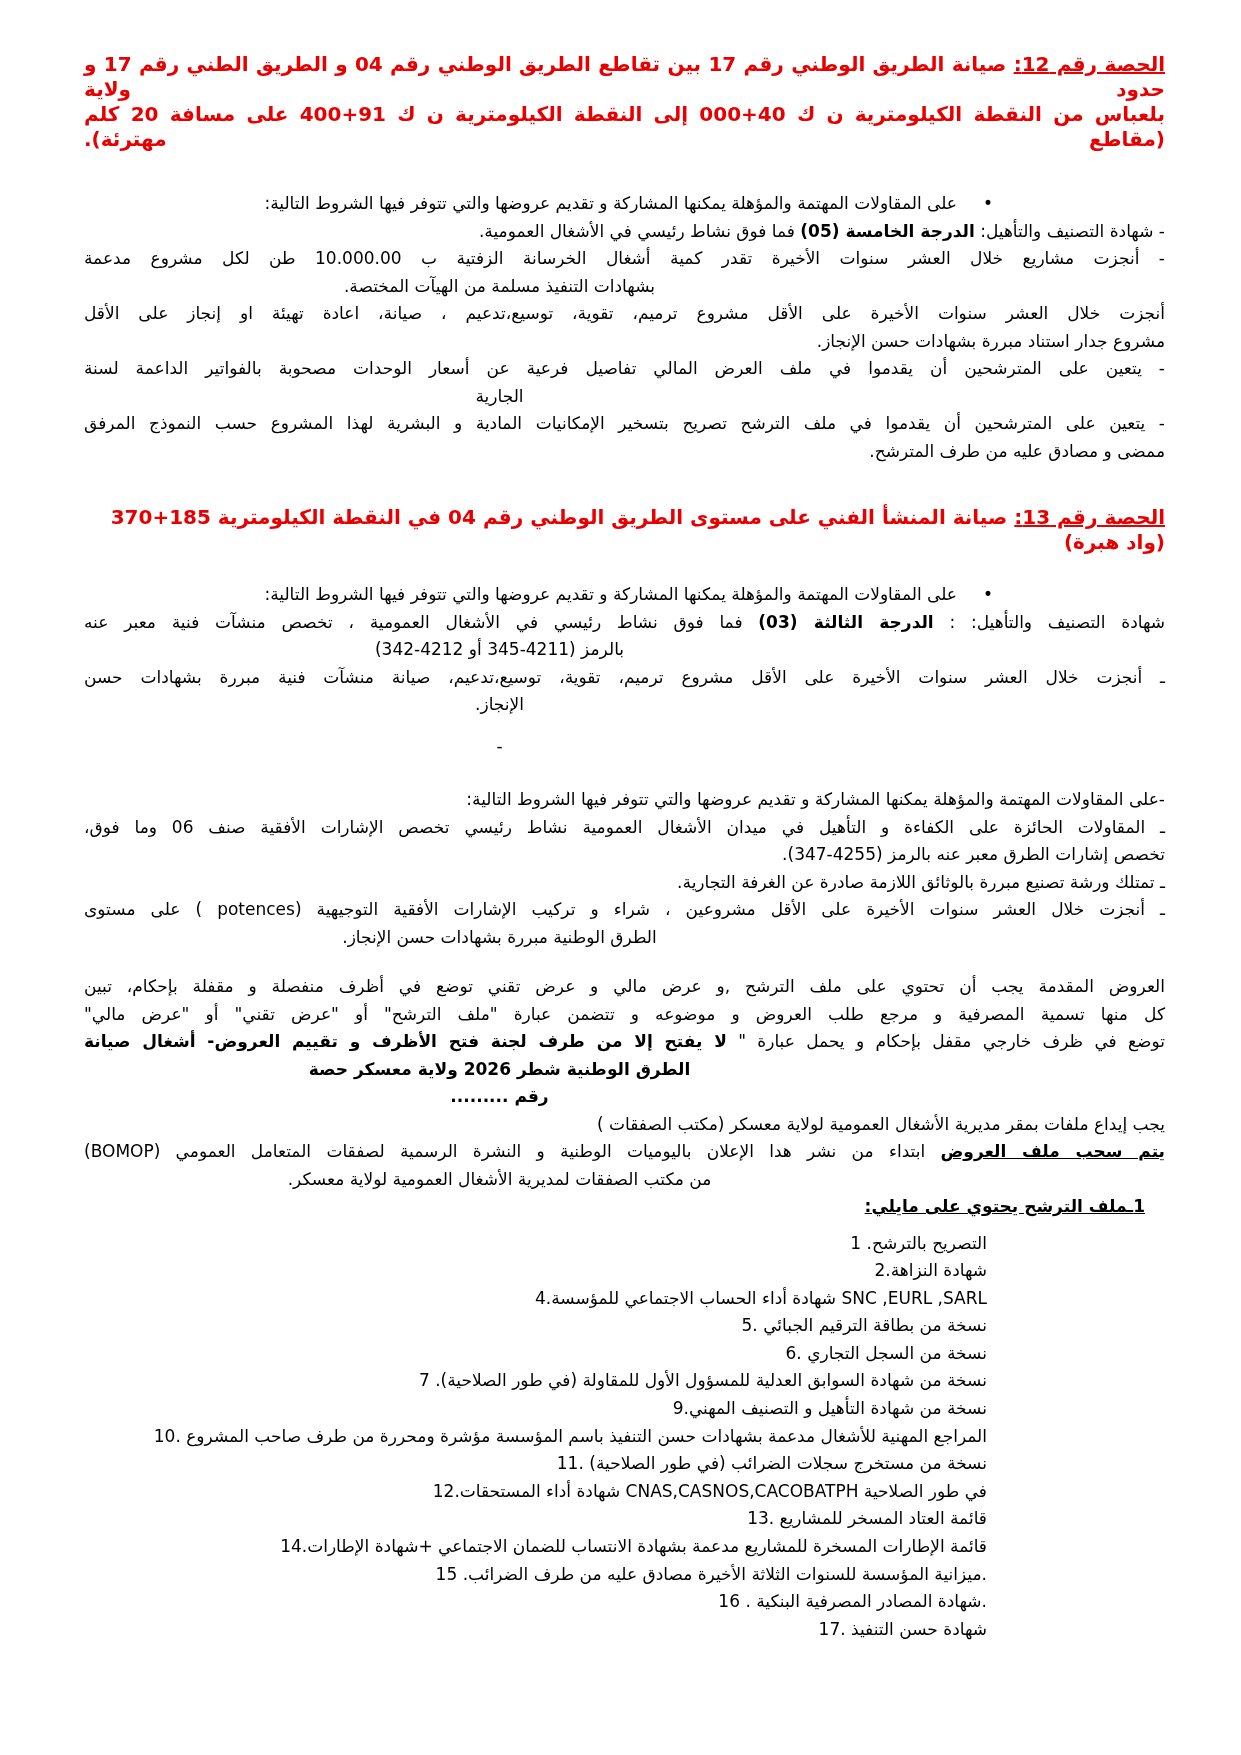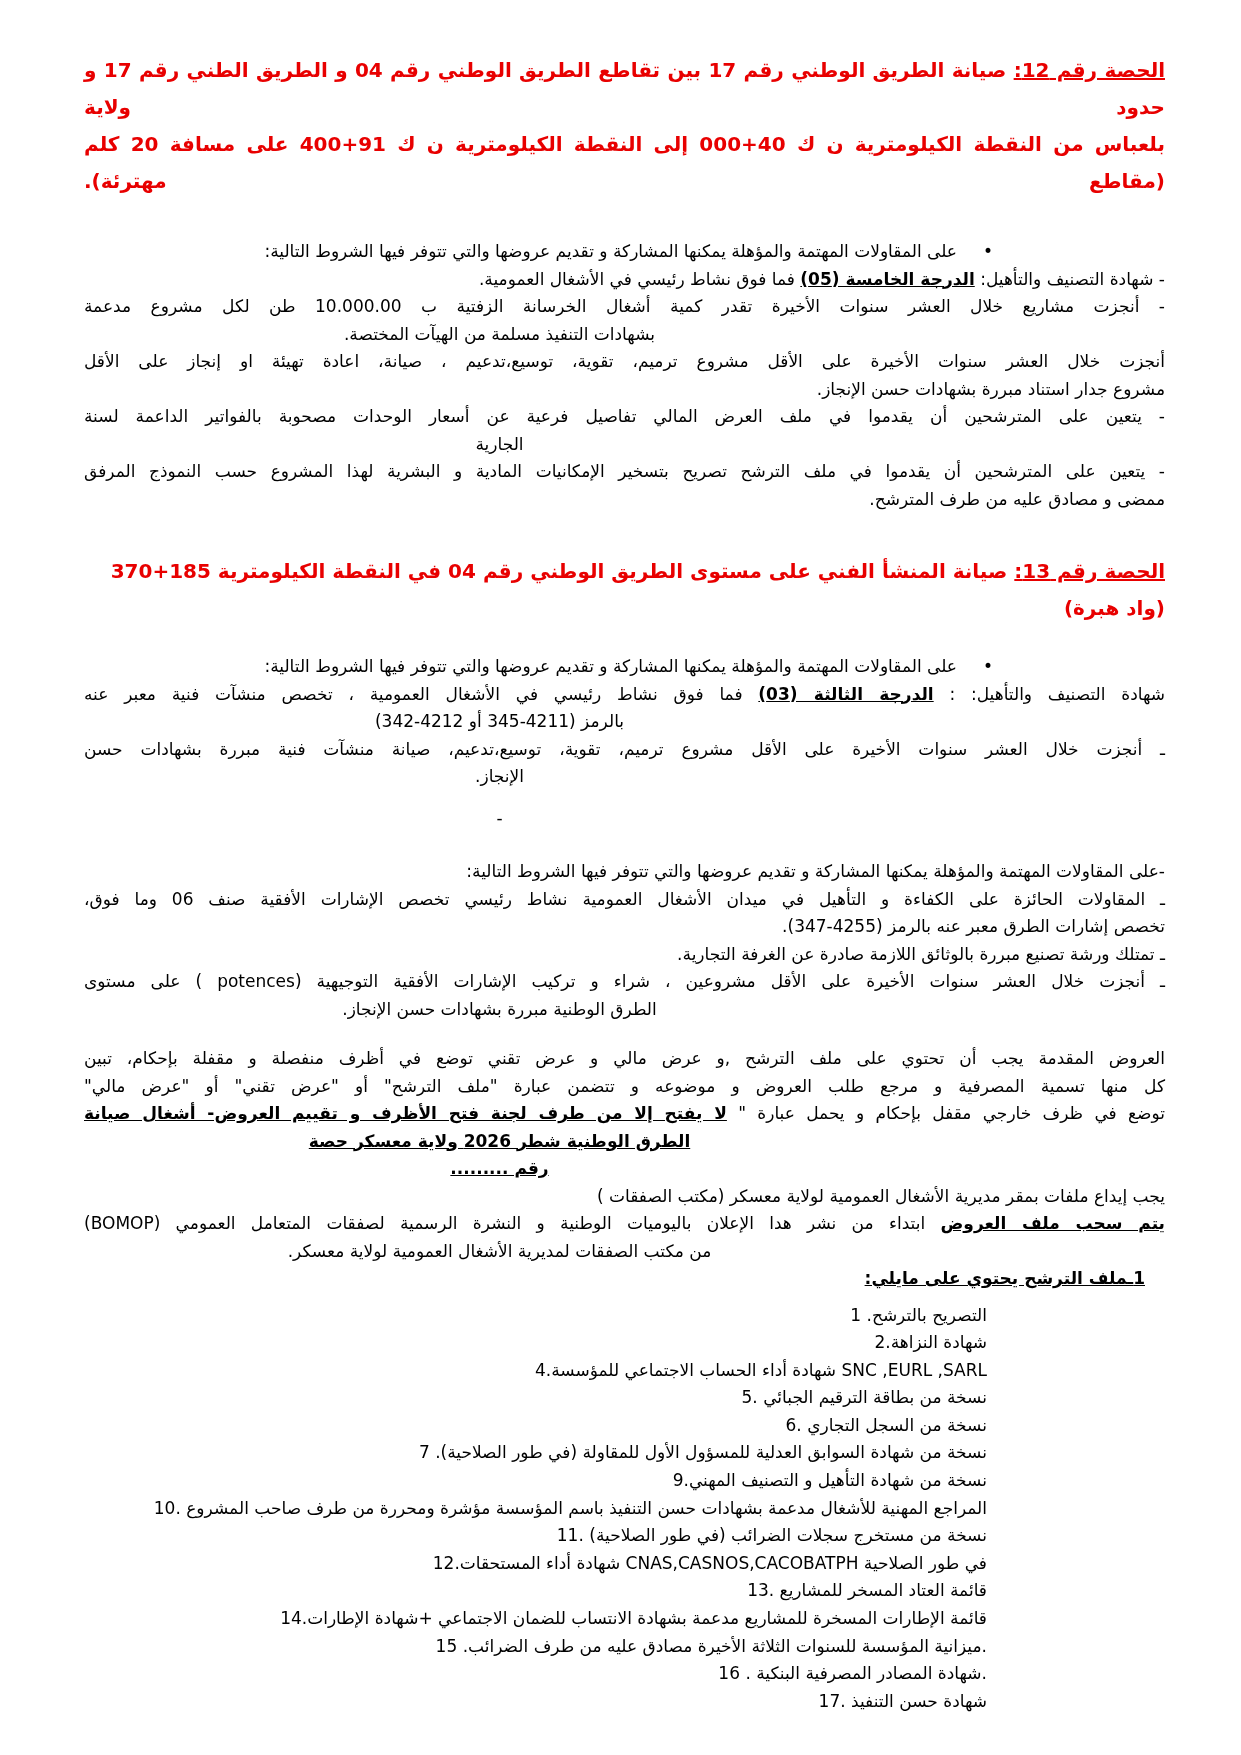--- a/index.html
+++ b/index.html
@@ -1,20 +1,20 @@
 <!DOCTYPE html>
 <html lang="ar"><head>
 <meta charset="utf-8">
 <style>
   html,body{margin:0;padding:0;background:#ffffff;}
   body{width:1241px;height:1755px;font-family:"DejaVu Sans",sans-serif;color:#000;}
   .page{box-sizing:border-box;width:1241px;height:1755px;padding:52px 76px 0 84px;position:relative;background:#fff;}
   .ln{direction:rtl;font-size:17px;line-height:27.5px;}
-  .h{font-size:20px;font-weight:bold;color:#e80000;line-height:37px;}
-  .b{font-weight:bold;text-decoration:underline;}
+  .h{font-size:20px;font-weight:bold;color:#e80000;line-height:25px;}
+  .b{font-weight:bold;}
   .u{text-decoration:underline;}
   .justify{text-align:justify;text-align-last:justify;}
   .right{text-align:right;}
   .left{text-align:right;}
   .centerish{text-align:center;padding-right:250px;}
   .bullet{padding-right:172px;}
   .bullet-glyph{margin-left:26px;}
   .inset20{padding-right:20px;}
   .list-item{direction:ltr;text-align:right;padding-right:178px;font-size:17px;line-height:27.6px;}
   .g38{margin-top:38px;} .g40{margin-top:40px;} .g26{margin-top:26px;}

